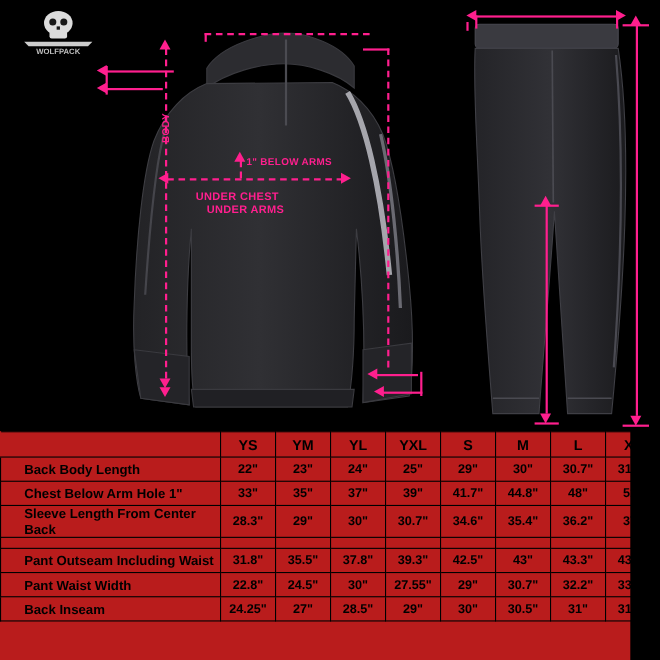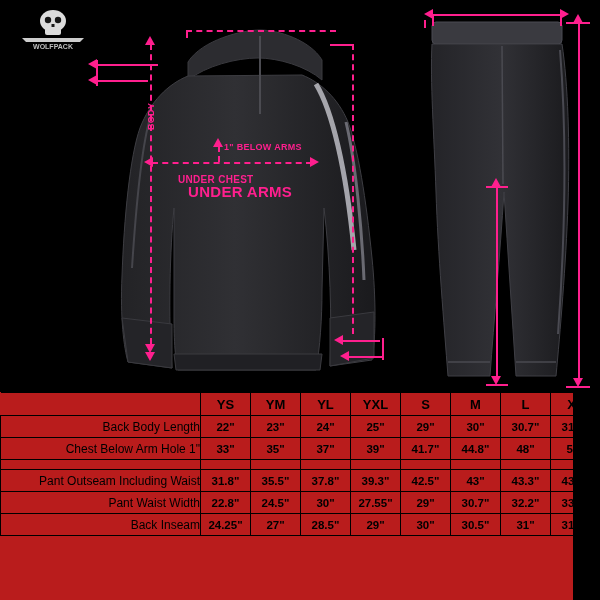--- a/index.html
+++ b/index.html
@@ -94,23 +94,23 @@
   th, td {
     border: 1px solid #000000;
     color: #000000;
     font-size: 11.5px;
     text-align: center;
     padding: 0;
     height: 21px;
     font-weight: bold;
   }
   td.rowlabel {
-    text-align: right;
-    padding-left: 6px;
-    font-weight: normal;
+    text-align: left;
+    padding-left: 21px;
+    font-weight: bold;
     font-size: 12px;
   }
   thead th { height: 22px; font-size: 13px; }
   th.blank { border-left: none; }
   tr.spacer td {
     height: 9px;
     border-left: 1px solid #000;
     border-right: 1px solid #000;
     border-top: 1px solid #000;
     border-bottom: 1px solid #000;
@@ -219,21 +219,21 @@
 
     <div class="dash-h" style="left:152px; top:162px; width:160px;"></div>
     <div class="arr arr-l" style="left:144px; top:157px;"></div>
     <div class="arr arr-r" style="left:310px; top:157px;"></div>
 
     <div class="dash-v" style="left:218px; top:146px; height:16px;"></div>
     <div class="arr arr-u" style="left:213px; top:138px;"></div>
     <div class="plabel" style="left:224px; top:142px;">1" BELOW ARMS</div>
 
     <div class="plabel" style="left:178px; top:174px; font-size:10px;">UNDER CHEST</div>
-    <div class="plabel" style="left:188px; top:186px; font-size:15px;">UNDER ARMS</div>
+    <div class="plabel" style="left:188px; top:186px; font-size:10px;">UNDER ARMS</div>
 
     <div class="dash-v" style="left:352px; top:44px; height:290px;"></div>
     <div class="pink pinkline-h" style="left:330px; top:44px; width:24px;"></div>
     <div class="pink pinkline-h" style="left:342px; top:340px; width:38px;"></div>
     <div class="arr arr-l" style="left:334px; top:335px;"></div>
     <div class="pink pinkline-h" style="left:348px; top:356px; width:36px;"></div>
     <div class="arr arr-l" style="left:340px; top:351px;"></div>
     <div class="pink pinkline-v" style="left:382px; top:338px; height:22px;"></div>
 
     <div class="arr arr-d" style="left:145px; top:352px;"></div>
@@ -304,20 +304,32 @@
           <td>33"</td>
           <td>35"</td>
           <td>37"</td>
           <td>39"</td>
           <td>41.7"</td>
           <td>44.8"</td>
           <td>48"</td>
           <td>51"</td>
 
         </tr>
+        <tr>
+          <td class="rowlabel">Sleeve Length From Center Back</td>
+          <td>28.3"</td>
+          <td>29"</td>
+          <td>30"</td>
+          <td>30.7"</td>
+          <td>34.6"</td>
+          <td>35.4"</td>
+          <td>36.2"</td>
+          <td>37"</td>
+
+        </tr>
 
         <tr class="spacer">
           <td></td>
           <td></td>
           <td></td>
           <td></td>
           <td></td>
           <td></td>
           <td></td>
           <td></td>

